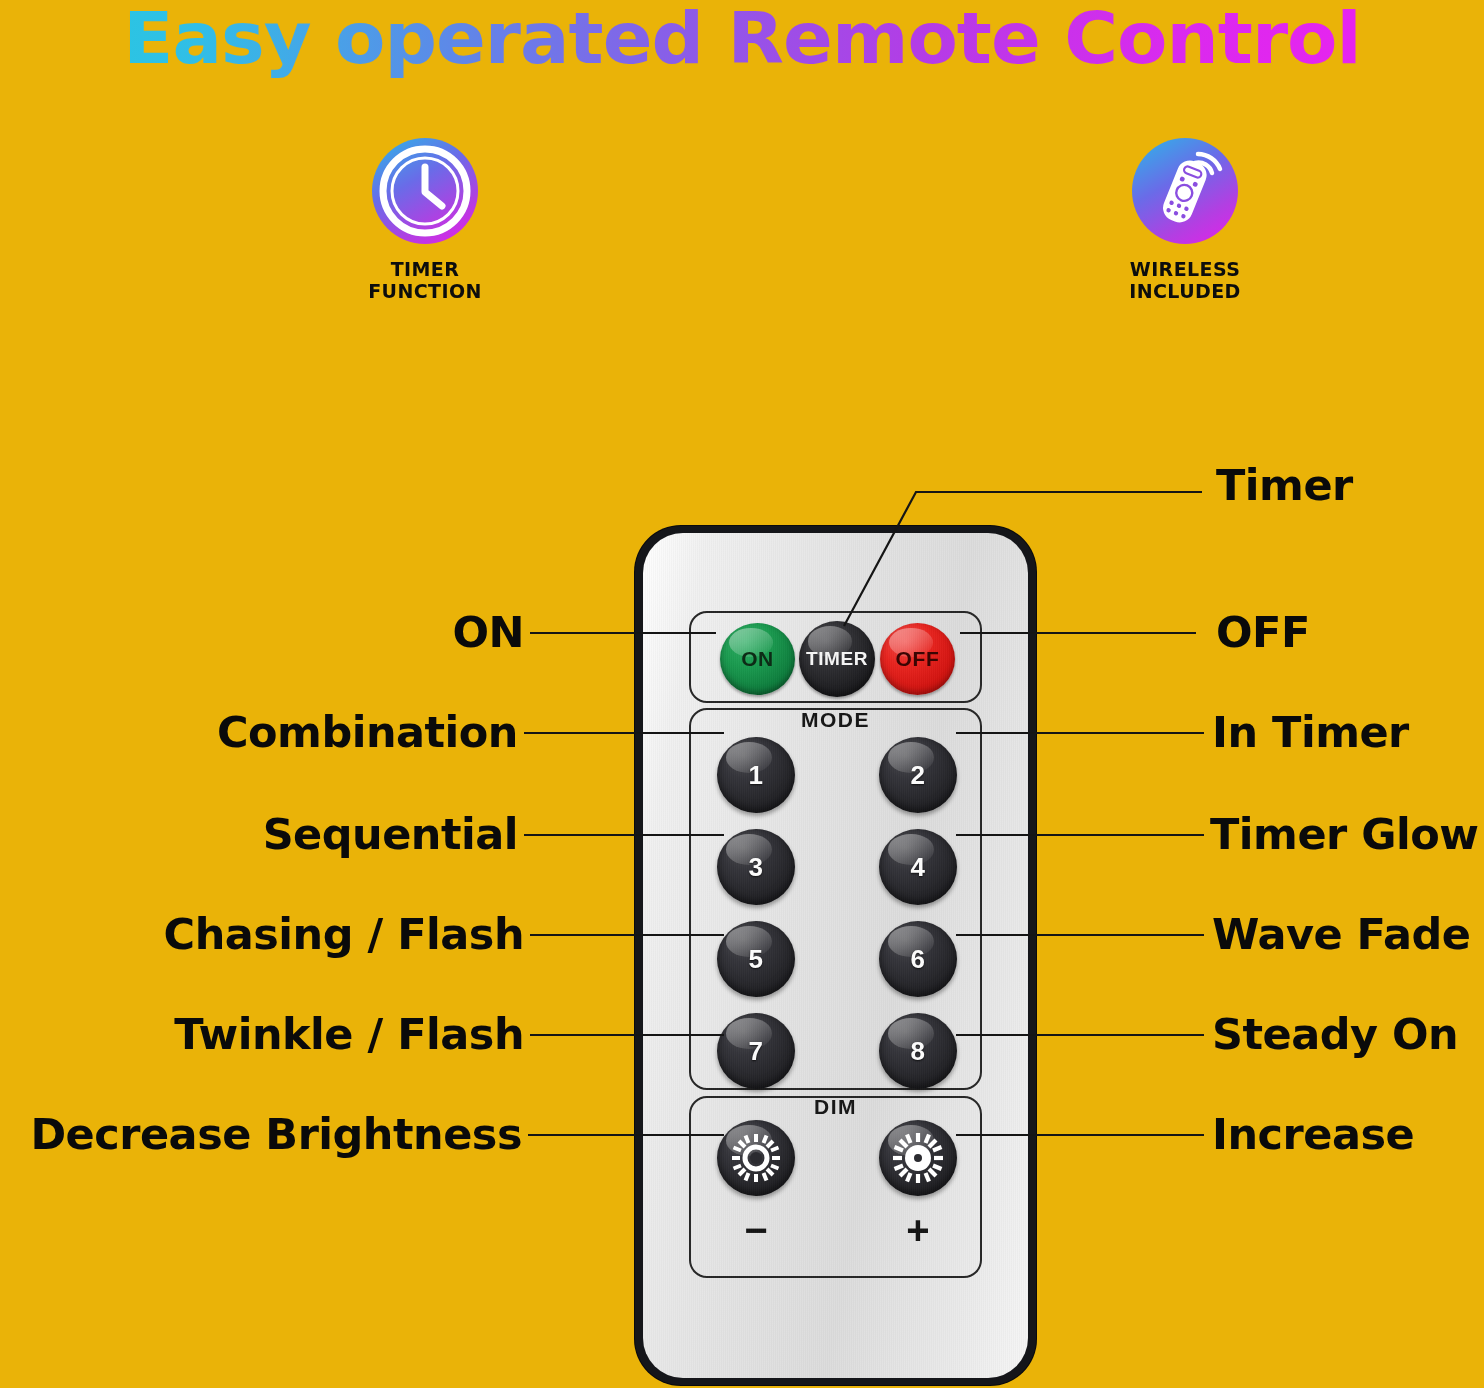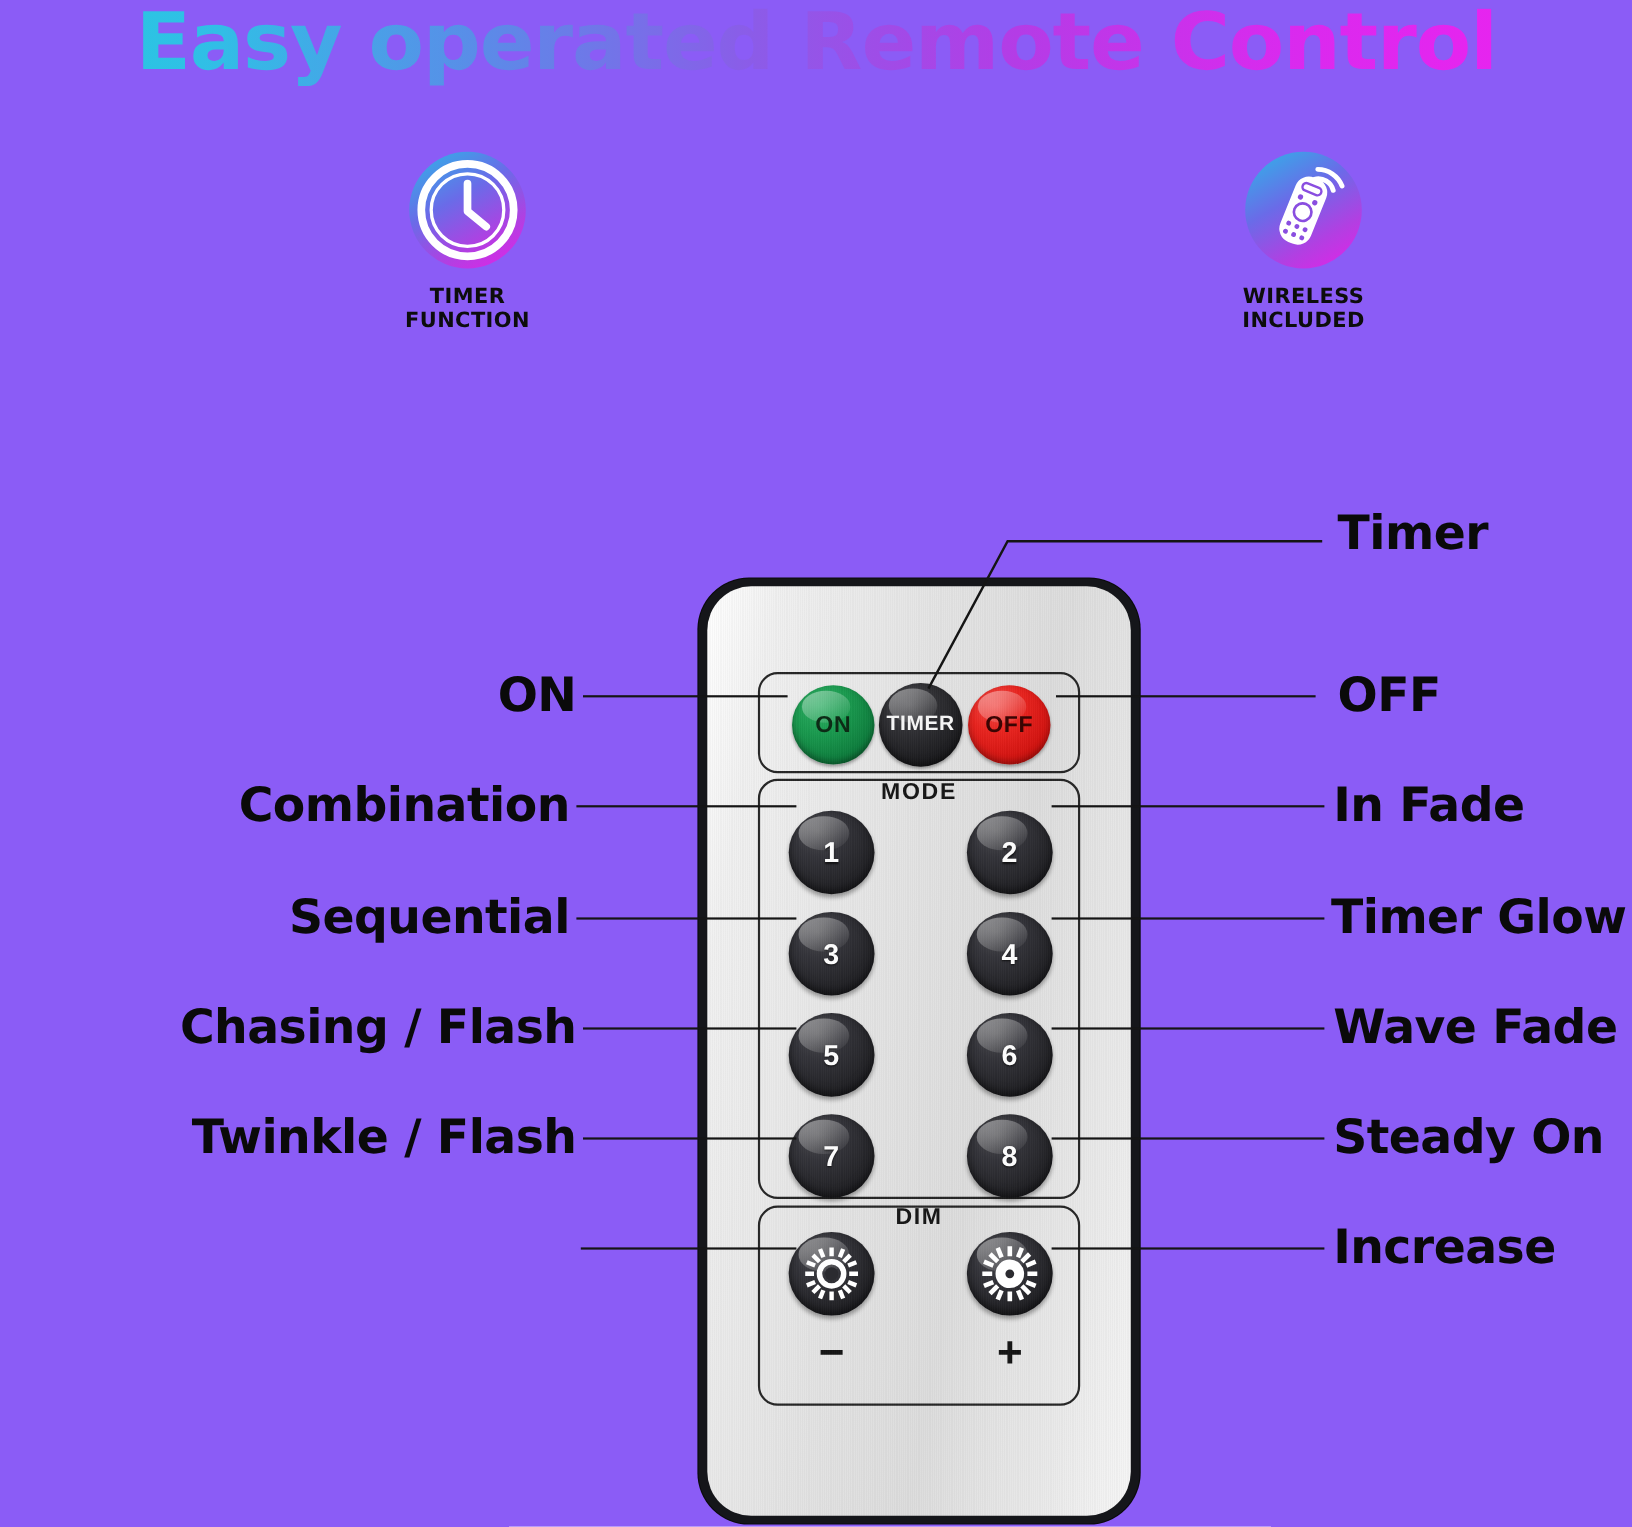--- a/index.html
+++ b/index.html
@@ -3,21 +3,21 @@
 <meta charset="utf-8">
 <title>Remote Control Infographic</title>
 <style>
   * { margin:0; padding:0; box-sizing:border-box; }
   html, body {
     width:1484px; height:1388px;
     background:#ffffff;
     font-family:"Liberation Sans", sans-serif;
     overflow:hidden;
   }
-  #stage { position:relative; width:1484px; height:1388px; background:#8b5cf6; }
+  #stage { position:relative; width:1484px; height:1388px; background:#eab308; }
 
   
   #title {
     position:absolute; left:0; top:-4px; width:1484px;
     text-align:center;
     font-size:72px;
     font-weight:bold;
     letter-spacing:-1px;
     line-height:84px;
     white-space:nowrap;
@@ -369,22 +369,23 @@
   <div class="leader" style="left:956px; top:834px;  width:248px;"></div>
   <div class="leader" style="left:956px; top:934px;  width:248px;"></div>
   <div class="leader" style="left:956px; top:1034px; width:248px;"></div>
   <div class="leader" style="left:956px; top:1134px; width:248px;"></div>
 
   <div class="callout callout-l" style="left:0; top:608px; width:524px;">ON</div>
   <div class="callout callout-l" style="left:0; top:708px; width:518px;">Combination</div>
   <div class="callout callout-l" style="left:0; top:810px; width:518px;">Sequential</div>
   <div class="callout callout-l" style="left:0; top:910px; width:524px;">Chasing / Flash</div>
   <div class="callout callout-l" style="left:0; top:1010px; width:524px;">Twinkle / Flash</div>
+  <div class="callout callout-l" style="left:0; top:1110px; width:522px;">Decrease Brightness</div>
 
   <div class="callout callout-r" style="left:1216px; top:461px;">Timer</div>
   <div class="callout callout-r" style="left:1216px; top:608px;">OFF</div>
-  <div class="callout callout-r" style="left:1212px; top:708px;">In Fade</div>
+  <div class="callout callout-r" style="left:1212px; top:708px;">In Timer</div>
   <div class="callout callout-r" style="left:1210px; top:810px;">Timer Glow</div>
   <div class="callout callout-r" style="left:1212px; top:910px;">Wave Fade</div>
   <div class="callout callout-r" style="left:1212px; top:1110px;">Increase</div>
   <div class="callout callout-r" style="left:1212px; top:1010px;">Steady On</div>
 
 </div>
 
 </body></html>

